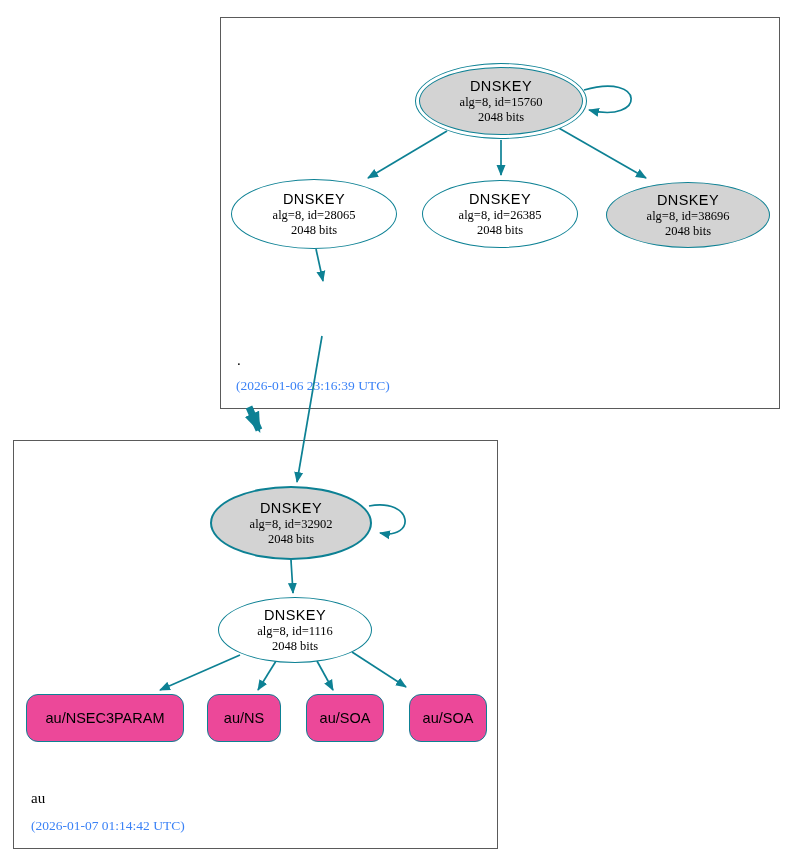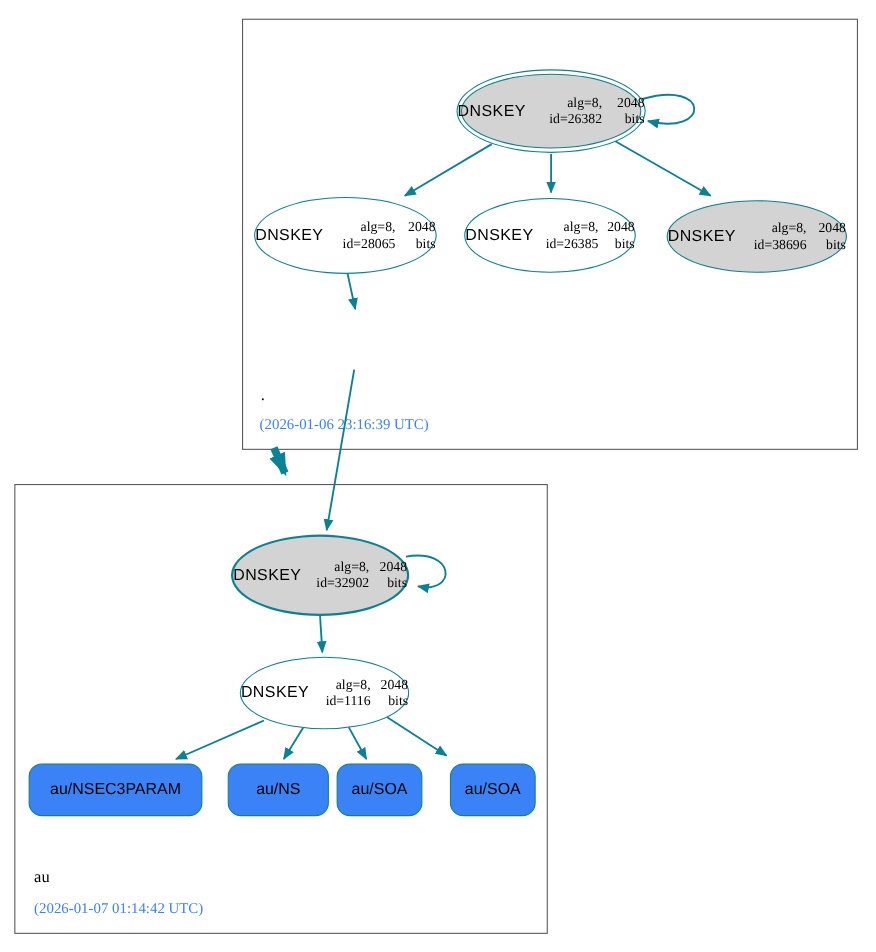--- a/index.html
+++ b/index.html
@@ -22,45 +22,45 @@
     z-index:1;
   }
   .edges{
     position:absolute;left:0;top:0;z-index:2;
     pointer-events:none;
   }
   .edge{stroke:var(--teal);fill:none;stroke-width:1.7;}
   .edge-thick{stroke:var(--teal);fill:none;stroke-width:7;}
   .node{
     position:absolute;
-    display:flex;flex-direction:row;align-items:center;justify-content:center;
+    display:flex;flex-direction:column;align-items:center;justify-content:center;
     border:1.7px solid var(--teal);
     border-radius:50%;
     background:#ffffff;
     box-sizing:border-box;
     z-index:3;
-    text-align:right;
+    text-align:center;
   }
   .node.gray{background:var(--gray-fill);}
   .node.thickb{border-width:2.2px;}
   .node.double{background:#ffffff;}
   .node.double::before{
     content:"";
     position:absolute;inset:3px;
     border:1.6px solid var(--teal);
     border-radius:50%;
     background:var(--gray-fill);
     z-index:0;
   }
   .rrset{
     position:absolute;
     display:flex;align-items:center;justify-content:center;
     border:1.7px solid var(--teal);
     border-radius:12px;
-    background:#3b82f6;
+    background:#ec4899;
     box-sizing:border-box;
     z-index:3;
     text-align:center;
   }
   .nt{position:relative;z-index:1;color:#000;}
   .t1{font-family:"Liberation Sans", sans-serif;font-size:14.5px;line-height:17px;letter-spacing:.4px;}
   .t2{font-family:"Liberation Serif", serif;font-size:12.5px;line-height:15px;}
   .rr-label{font-family:"Liberation Sans", sans-serif;font-size:14.5px;color:#000;}
   .zone-name{position:absolute;z-index:2;font-family:"Liberation Serif", serif;font-size:15px;color:#000;}
   .zone-ts{position:absolute;z-index:2;font-family:"Liberation Serif", serif;font-size:13.5px;color:#3b82f6;}
@@ -97,21 +97,21 @@
     <path class="edge" d="M 369 506 C 414 498, 416 540, 380 533" marker-end="url(#ah)"></path>
     <path class="edge" d="M 291 560 L 293 593" marker-end="url(#ah)"></path>
     <path class="edge" d="M 240 655 L 160 690" marker-end="url(#ah)"></path>
     <path class="edge" d="M 276 661 L 258 690" marker-end="url(#ah)"></path>
     <path class="edge" d="M 317 661 L 333 690" marker-end="url(#ah)"></path>
     <path class="edge" d="M 352 652 L 406 687" marker-end="url(#ah)"></path>
   </svg>
 
   <div class="node double" style="left:415px;top:63px;width:172px;height:76px;">
     <div class="nt t1">DNSKEY</div>
-    <div class="nt t2">alg=8, id=26382</div>
+    <div class="nt t2">alg=8, id=15760</div>
     <div class="nt t2">2048 bits</div>
   </div>
 
   <div class="node" style="left:231px;top:179px;width:166px;height:70px;">
     <div class="nt t1">DNSKEY</div>
     <div class="nt t2">alg=8, id=28065</div>
     <div class="nt t2">2048 bits</div>
   </div>
 
   <div class="node" style="left:422px;top:180px;width:156px;height:68px;">
@@ -135,21 +135,21 @@
 
   <div class="node" style="left:218px;top:597px;width:154px;height:66px;">
     <div class="nt t1">DNSKEY</div>
     <div class="nt t2">alg=8, id=1116</div>
     <div class="nt t2">2048 bits</div>
   </div>
 
   <div class="rrset" style="left:26px;top:694px;width:158px;height:48px;">
     <span class="rr-label">au/NSEC3PARAM</span>
   </div>
-  <div class="rrset" style="left:207px;top:694px;width:92px;height:48px;">
+  <div class="rrset" style="left:207px;top:694px;width:74px;height:48px;">
     <span class="rr-label">au/NS</span>
   </div>
   <div class="rrset" style="left:306px;top:694px;width:78px;height:48px;">
     <span class="rr-label">au/SOA</span>
   </div>
   <div class="rrset" style="left:409px;top:694px;width:78px;height:48px;">
     <span class="rr-label">au/SOA</span>
   </div>
 
 </div>

